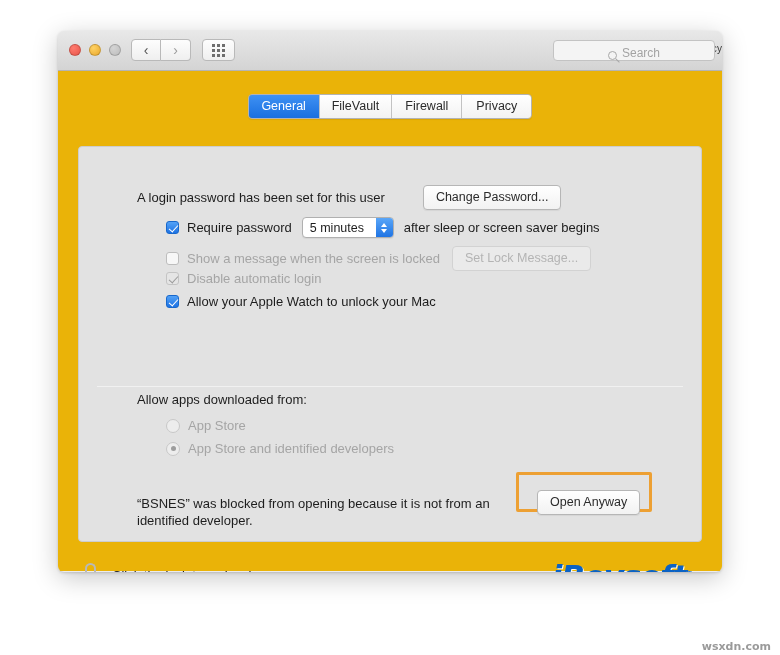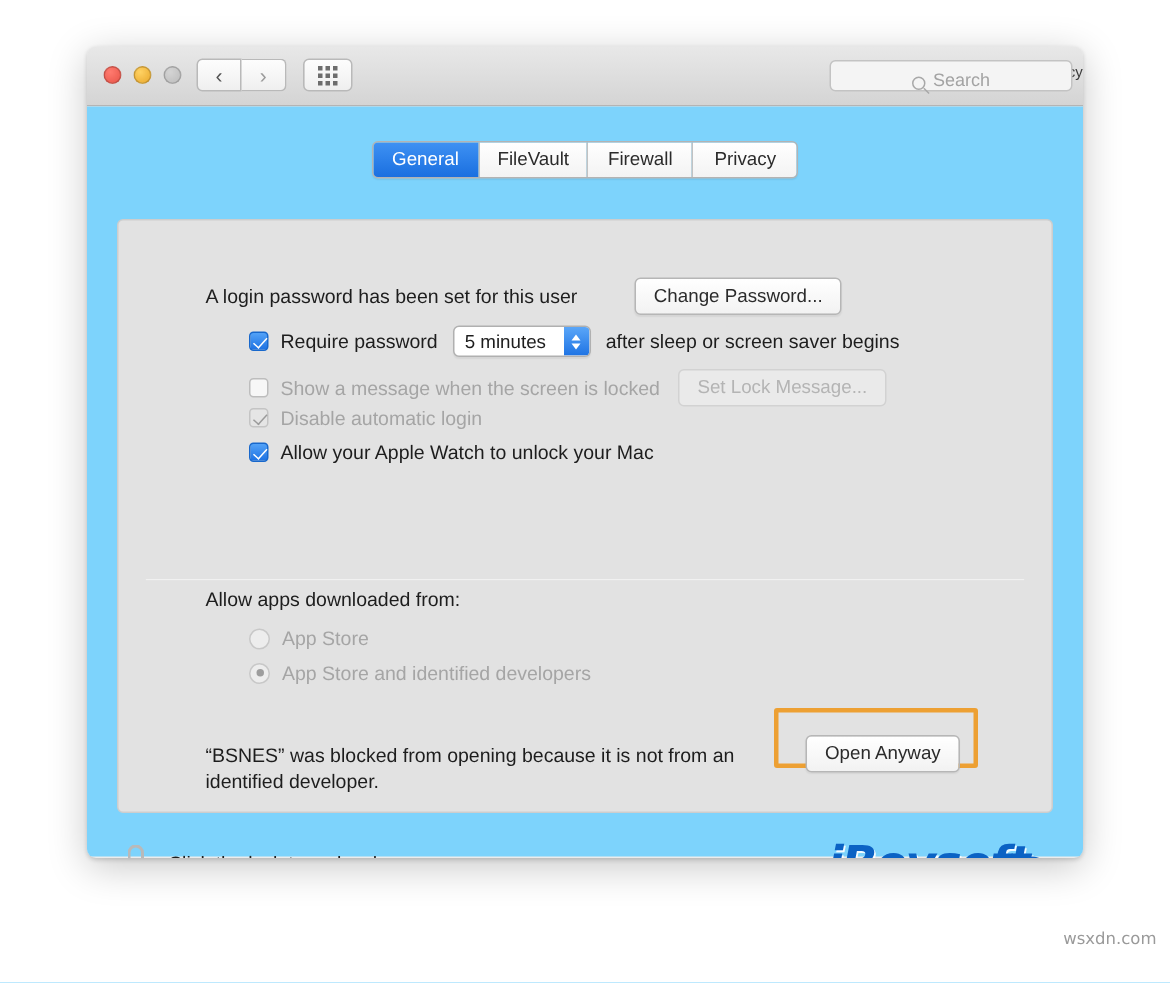--- a/index.html
+++ b/index.html
@@ -123,21 +123,21 @@
     width: 5px; height: 1.4px;
     background: #a8a8a8;
     transform: rotate(45deg);
   }
   .searchfield .ph { font-size: 12px; color: #a3a3a3; }
 
   
   .winbody {
     position: relative;
     height: 500px;
-    background: #7dd3fc;
+    background: #eab308;
   }
 
   
   .tabbar {
     position: absolute;
     top: 23px;
     left: 0; right: 0;
     display: flex;
     justify-content: center;
   }
@@ -374,24 +374,25 @@
     align-items: center;
     justify-content: center;
     margin-left: -7px;
     margin-top: 9px;
   }
 
   
   .watermark {
     position: absolute;
     right: 9px;
-    bottom: 23px;
+    bottom: 2px;
     font-size: 11px;
     color: #9a9a9a;
     font-family: "DejaVu Sans", sans-serif;
+    font-weight: bold;
   }
 </style>
 </head>
 <body>
 
 <div class="window">
 
   <div class="titlebar">
 
     <div class="traffic">

